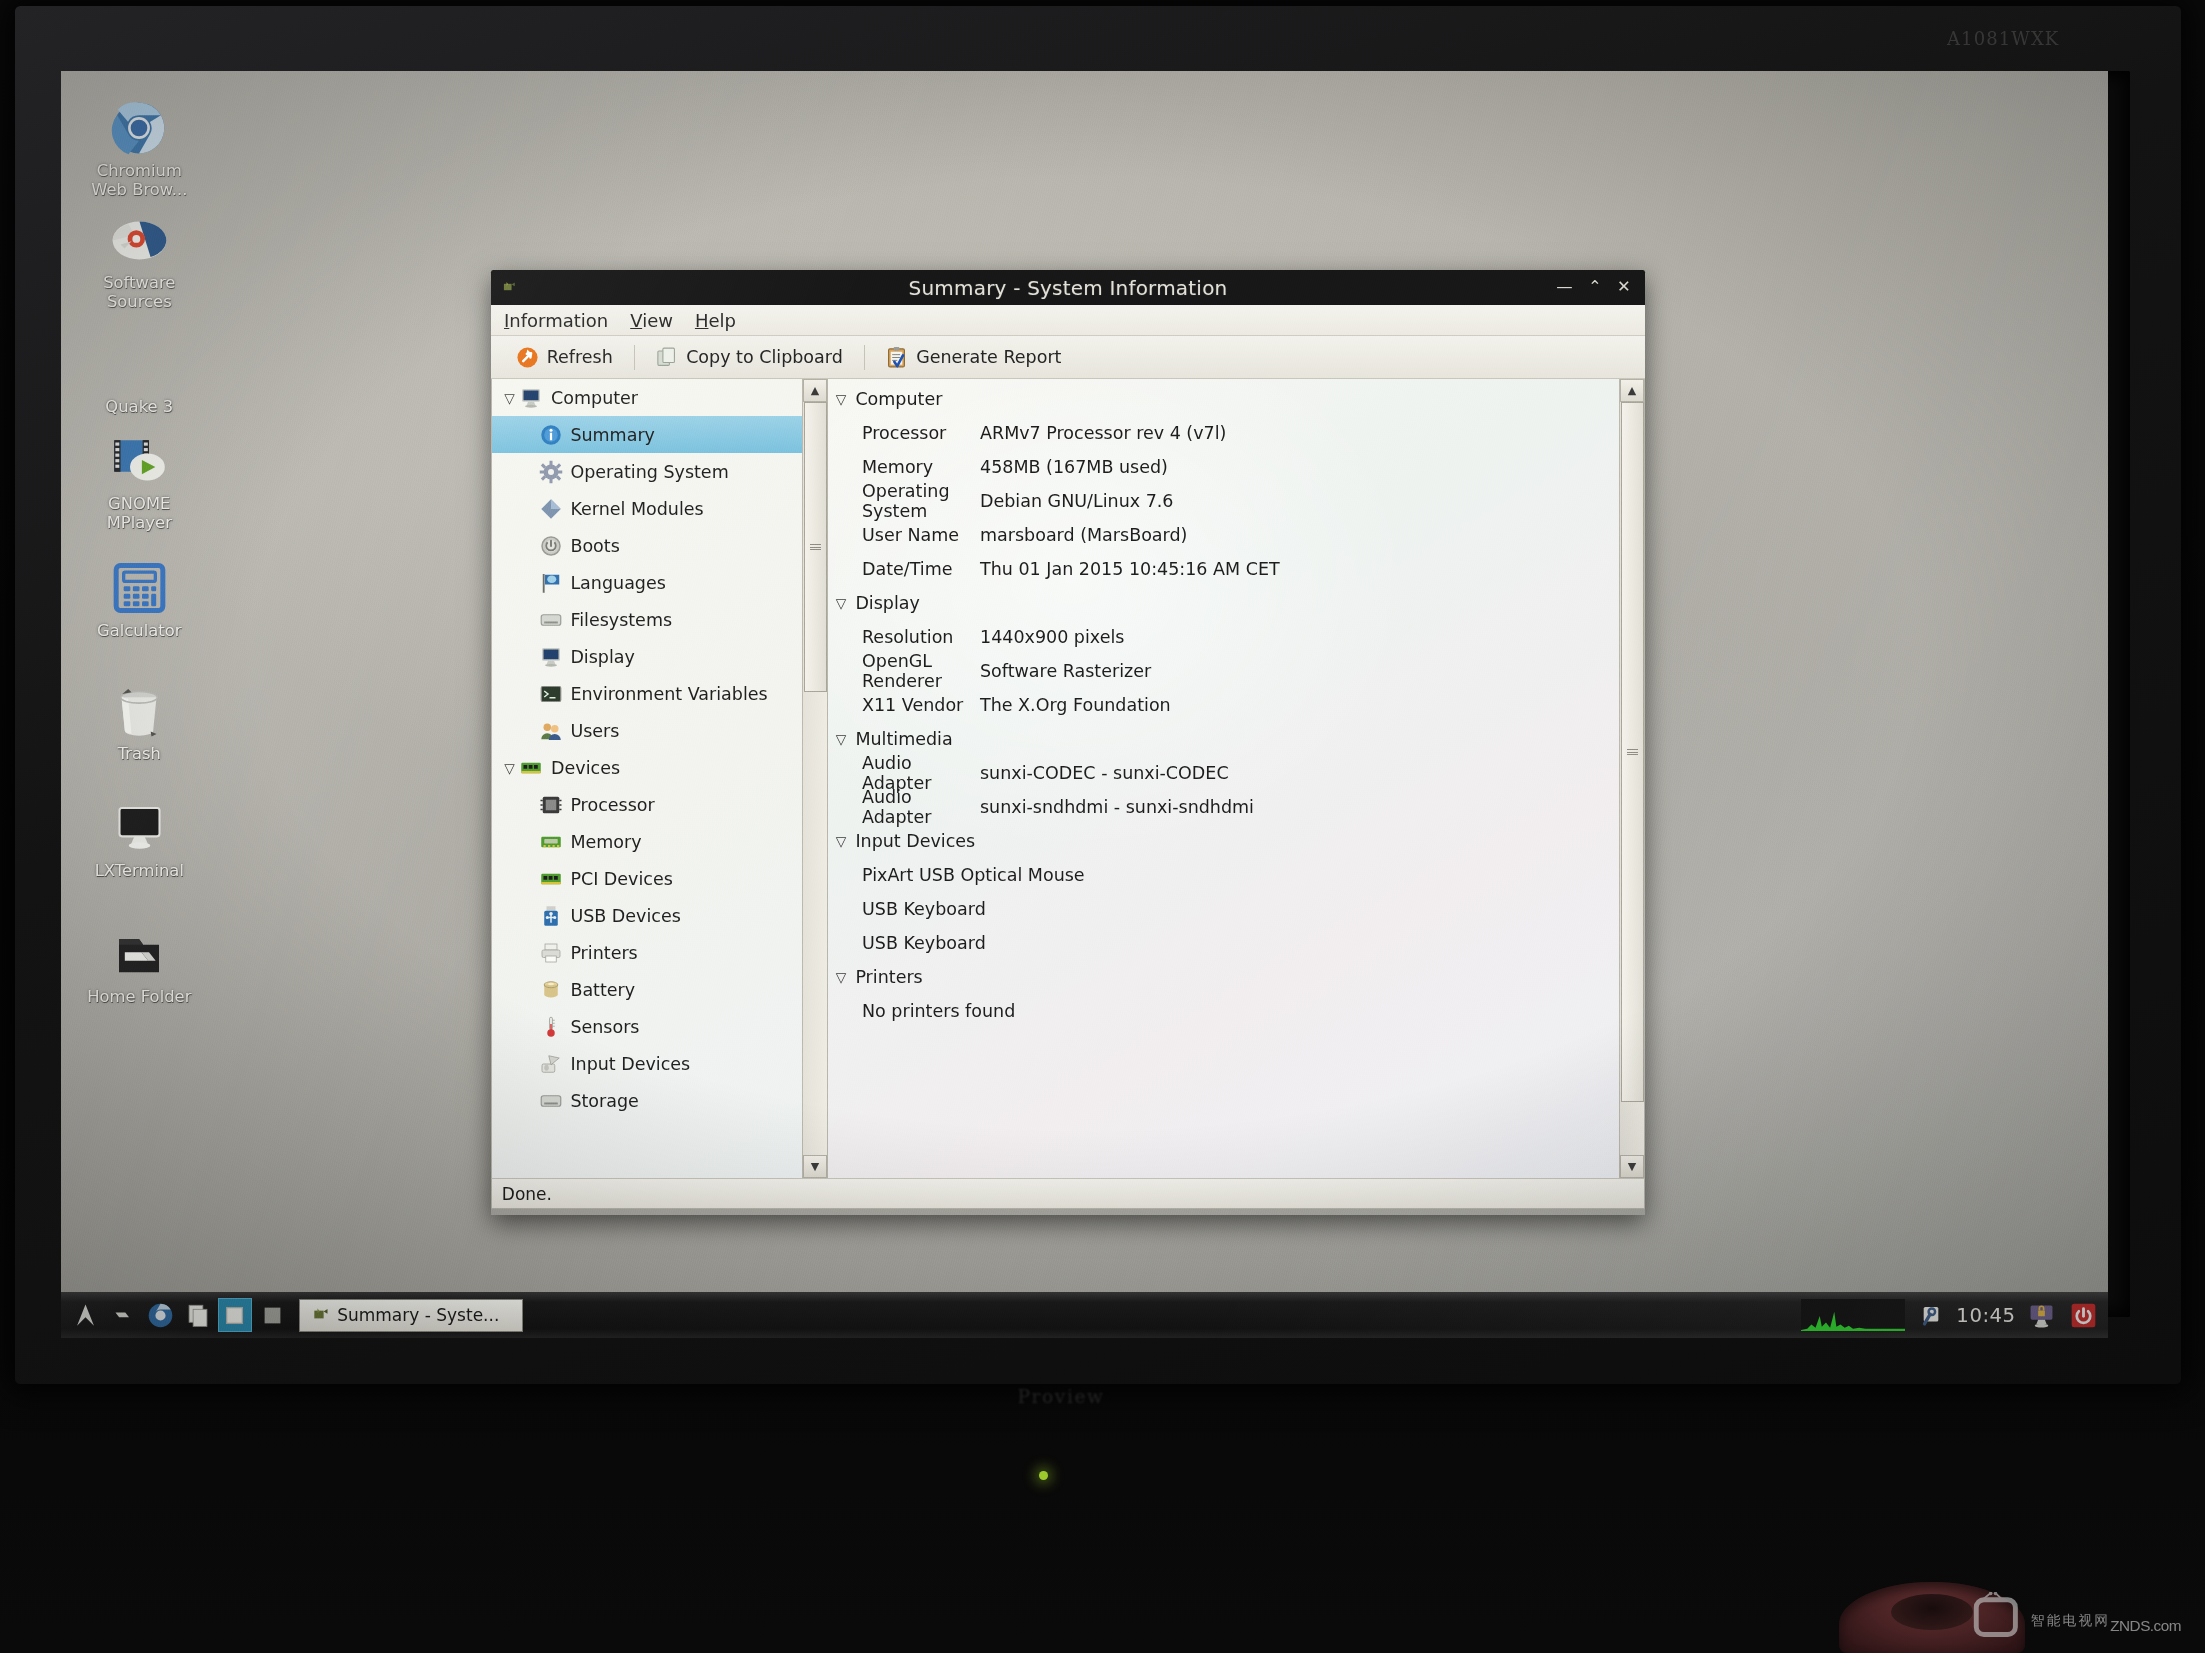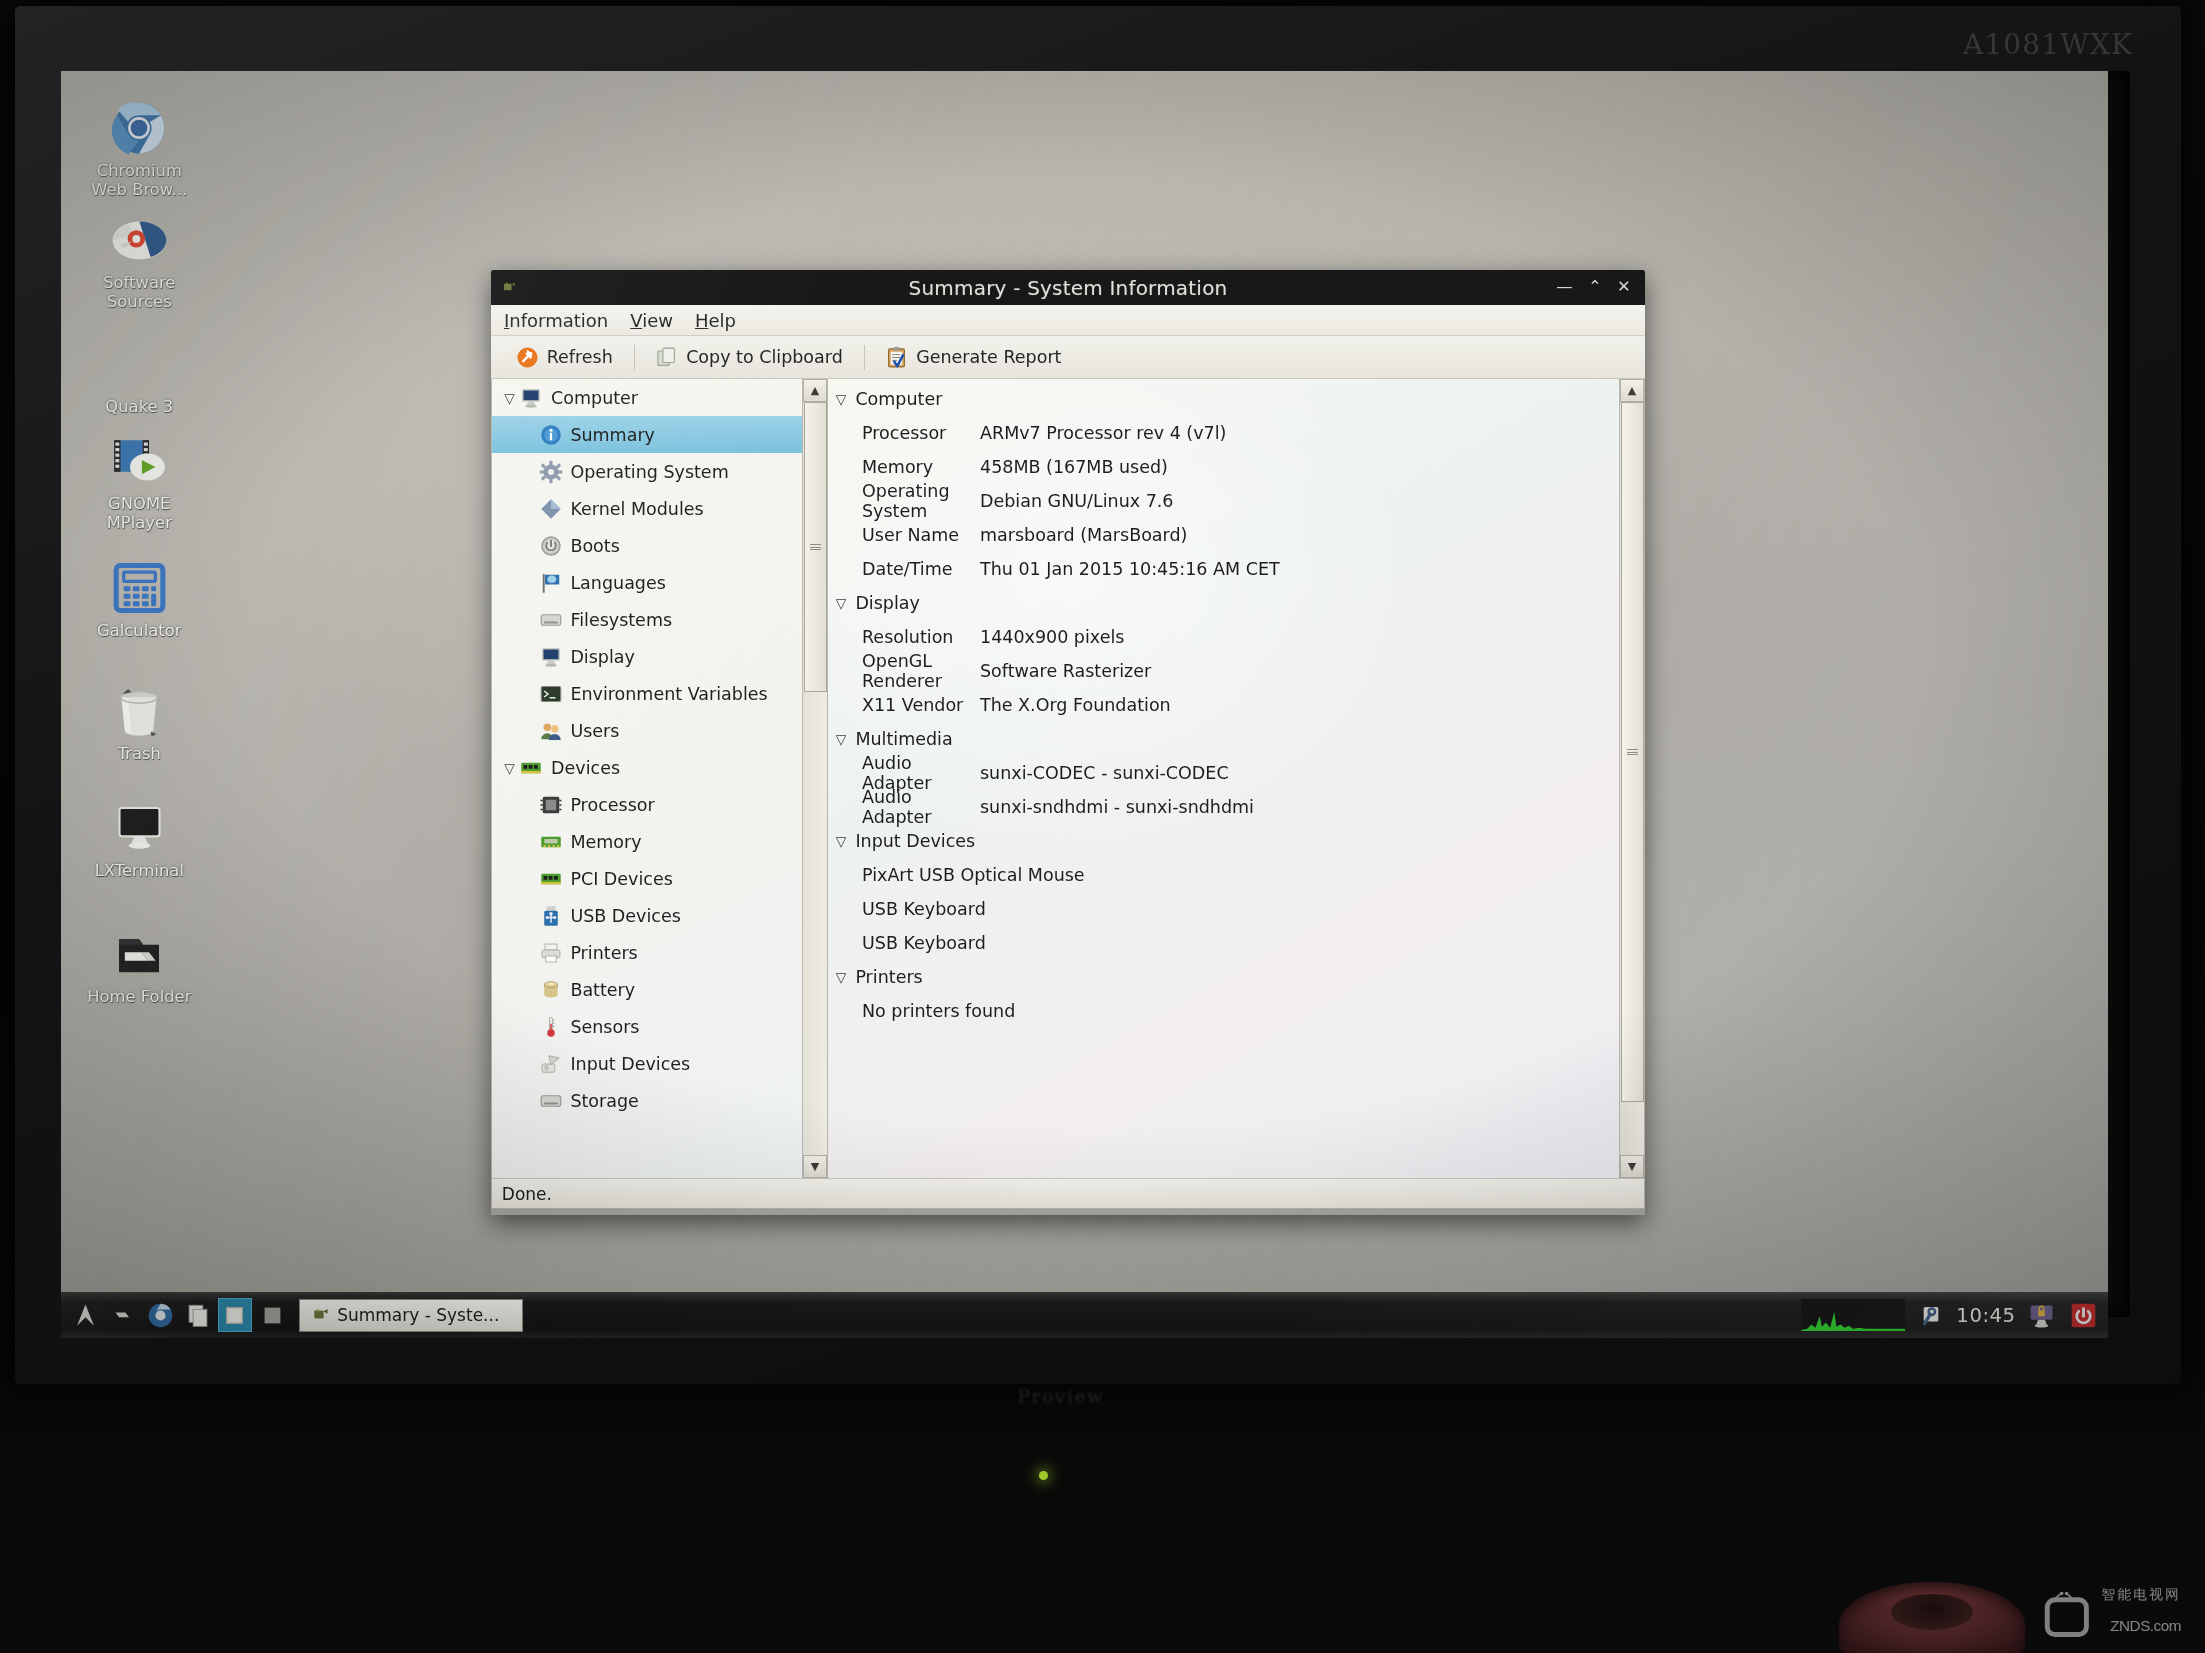--- a/index.html
+++ b/index.html
@@ -16,23 +16,23 @@
   }
   #room-glow {
     position: absolute; inset: 0;
     background:
       radial-gradient(ellipse 60% 45% at 50% 42%, rgba(90,90,95,0.20), rgba(0,0,0,0) 70%),
       linear-gradient(180deg, #0a0a0b 0%, #060606 55%, #0b0a0a 100%);
   }
   
   #bezel-brand {
     position: absolute; left: 1947px; top: 28.4px; width: 186px;
-    color: rgba(120,118,112,0.35); font-size: 28px; letter-spacing: 1.1px;
+    color: rgba(120,118,112,0.35); font-size: 18px; letter-spacing: 1.1px;
     font-family: "DejaVu Serif", serif;
-    text-align: right; filter: blur(0.6px);
+    text-align: left; filter: blur(0.6px);
   }
   #bezel-logo {
     position: absolute; left: 979px; top: 1386px; width: 164px;
     color: rgba(105,105,105,0.30); font-size: 18.6px; letter-spacing: 1.6px;
     font-family: "DejaVu Serif", serif; text-align: center; filter: blur(0.8px);
   }
   #power-led {
     position: absolute; left: 1039px; top: 1471px;
     width: 8.8px; height: 8.8px; border-radius: 50%;
     background: #9ec92d; box-shadow: 0 0 12px 4.9px rgba(150,200,40,0.35);
@@ -236,21 +236,21 @@
   #cpugraph { width: 104px; height: 32px; }
   .trayicon { width: 32px; height: 32px; display: flex; align-items: center; justify-content: center; cursor: pointer; }
   #clock { font-size: 19.7px; color: #f4f2ec; font-family: "DejaVu Sans", sans-serif; letter-spacing: 0.5px; }
 
   
   #watermark {
     position: absolute; right: 24px; bottom: 15.3px; z-index: 90;
     display: flex; align-items: flex-end; gap: 7.7px; opacity: .62;
   }
   #wm-tv { width: 50px; height: 46px; }
-  #wm-text { display: flex; flex-direction: column; align-items: flex-end; margin-top: 20px; }
+  #wm-text { display: flex; flex-direction: row; align-items: center; margin-top: 20px; }
   #wm-cn {
     font-size: 13.7px; color: #cfcfcf; letter-spacing: 2.2px; margin-bottom: 1.1px;
     font-family: "DejaVu Sans", sans-serif;
   }
   #wm-main { font-size: 28.4px; color: #d2d2d2; font-weight: bold; letter-spacing: -0.5px;
     font-family: Liberation Sans, sans-serif; }
   #wm-main span { font-size: 15.3px; font-weight: normal; }
 
   
   #desk-tape {

